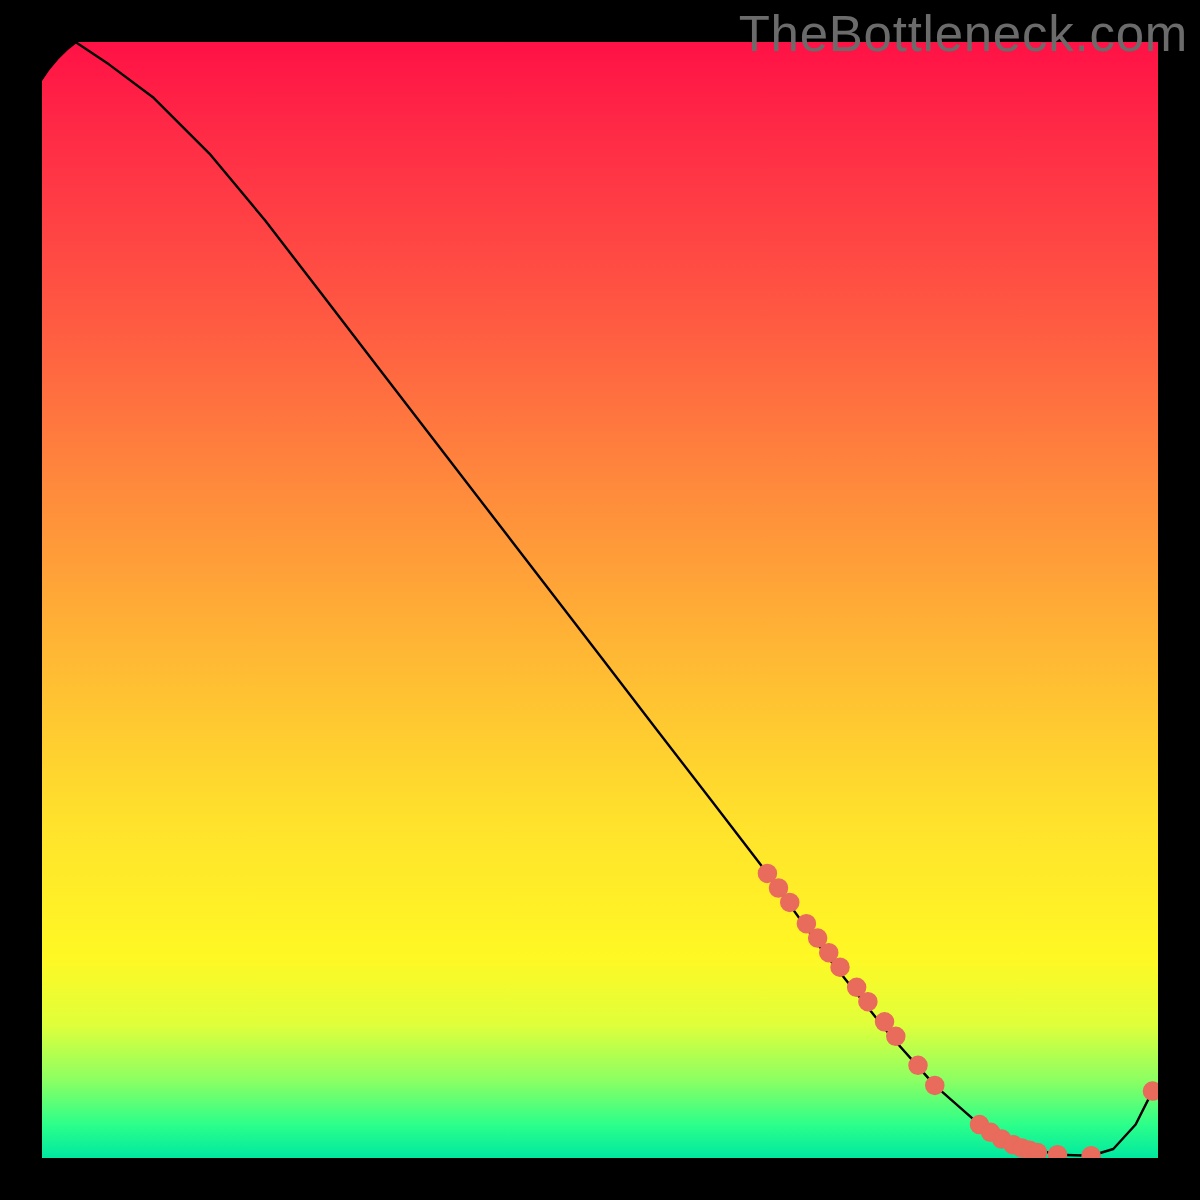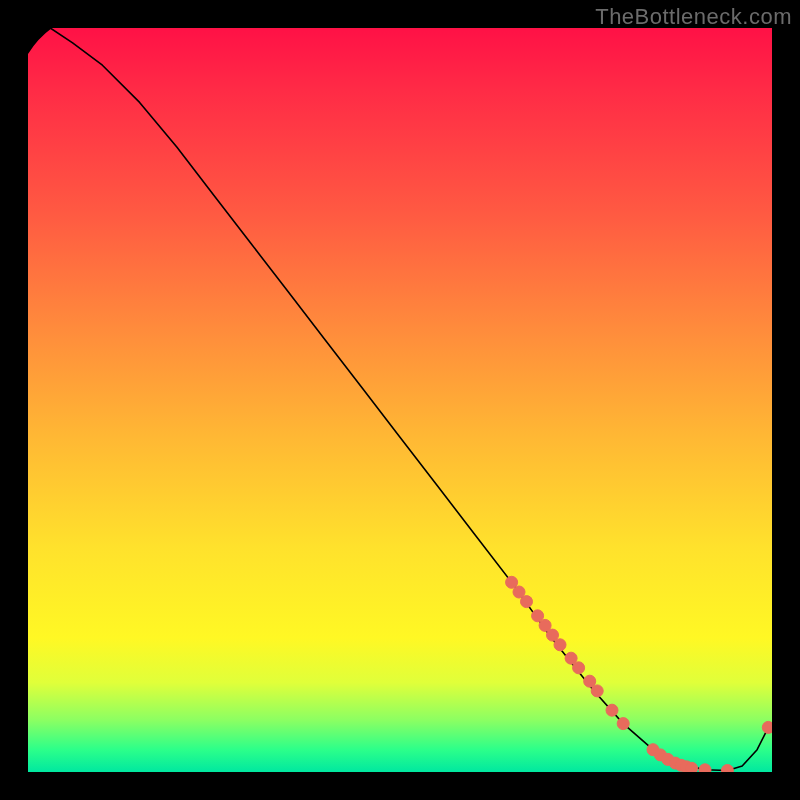--- a/index.html
+++ b/index.html
@@ -40,21 +40,21 @@
       #e0ff3a 88%,
       #8cff62 93%,
       #2cff8a 97%,
       #00e8a0 100%
     );
   }
   .watermark {
     position: absolute;
     top: 4px;
     right: 8px;
-    font-size: 22px;
+    font-size: 34px;
     font-weight: 400;
     letter-spacing: 0.5px;
     color: #6b6b6b;
     -webkit-font-smoothing: antialiased;
   }
   svg.overlay {
     position: absolute;
     inset: 0;
     width: 744px;
     height: 744px;

